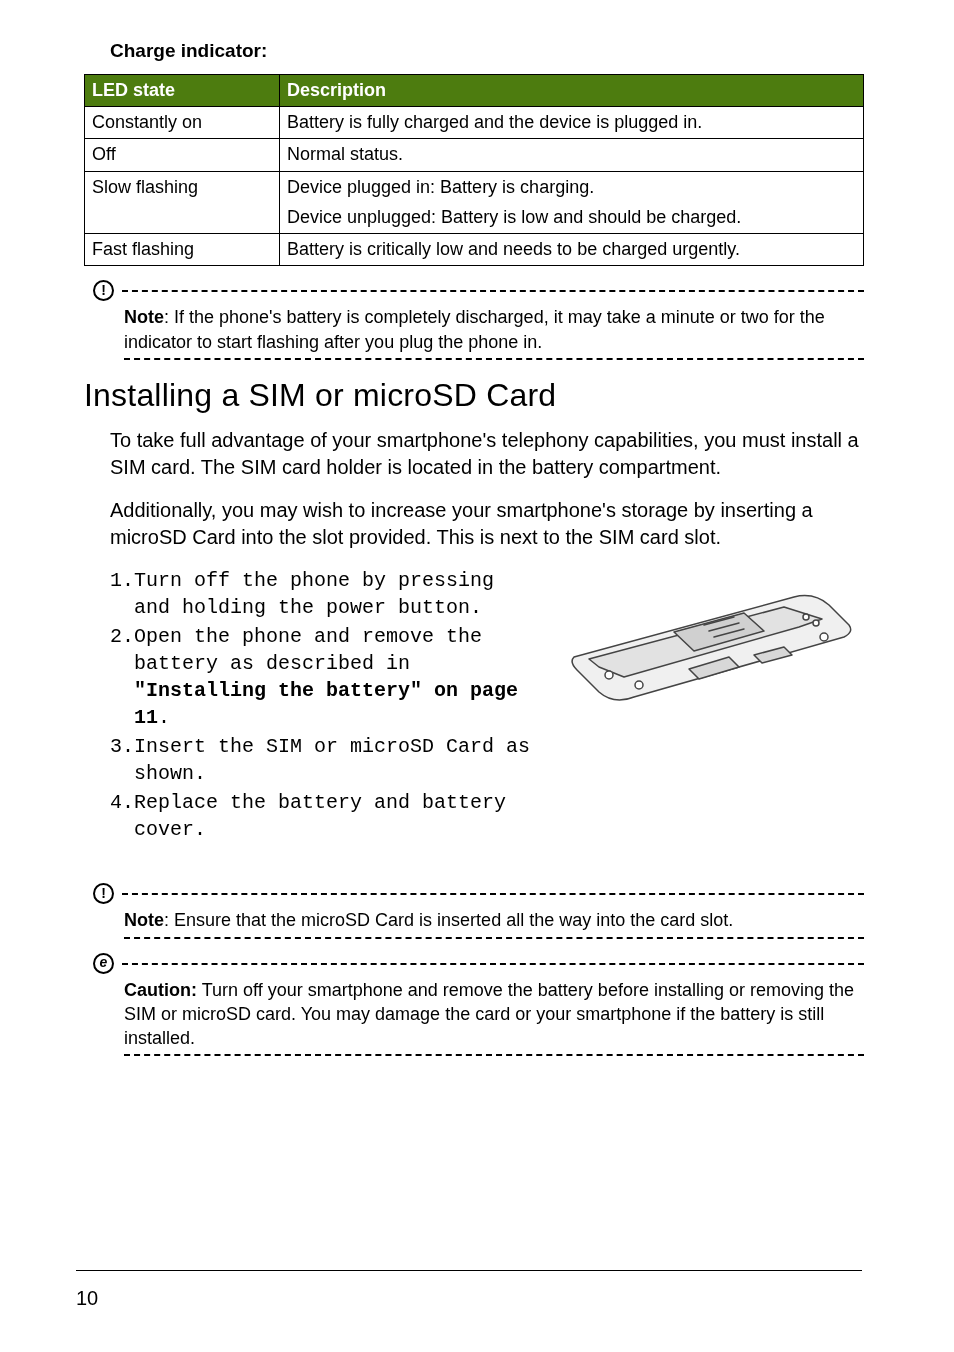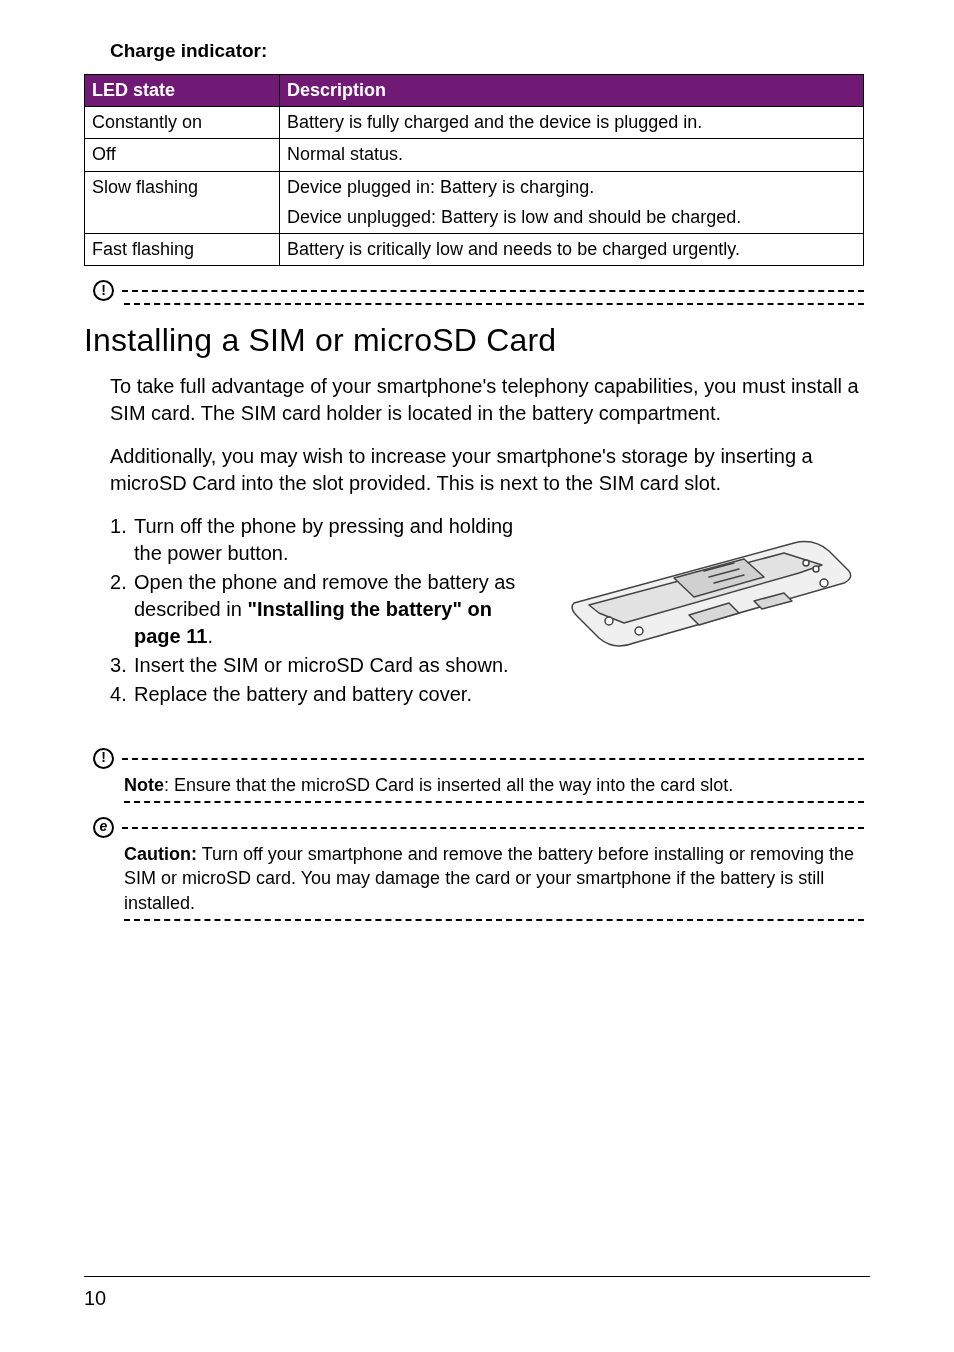--- a/index.html
+++ b/index.html
@@ -29,21 +29,21 @@
     font-size: 18px;
     margin-top: 2px;
   }
   table.led th, table.led td {
     border: 1px solid #000;
     padding: 3px 7px 4px 7px;
     text-align: left;
     vertical-align: top;
   }
   table.led th {
-    background: #701a75;
+    background: #4d7c0f;
     color: #fff;
     font-weight: 700;
   }
   table.led th:first-child { width: 180px; }
   table.led td p {
     margin: 0 0 6px 0;
   }
   table.led td p:last-child { margin-bottom: 0; }
 
   .callout {
@@ -113,37 +113,38 @@
     content: counter(step) ".";
     position: absolute;
     left: 0;
     top: 0;
   }
   .cols {
     display: grid;
     grid-template-columns: 1fr 320px;
     gap: 10px;
     align-items: start;
+    font-family: Liberation Mono, monospace;
   }
   .cross-ref { font-weight: 700; }
 
   .sim-diagram {
     margin-top: 10px;
     display:flex;
     justify-content:center;
   }
   .sim-diagram svg { width: 300px; height: 130px; }
 
   .page-num {
     position: absolute;
-    left: 84px;
+    left: 76px;
     bottom: 40px;
     font-size: 20px;
     border-top: 1px solid #000;
-    padding-top: 8px;
+    padding-top: 14px;
     width: 786px;
   }
 </style>
 </head>
 <body>
 
 <div class="page">
 
   <div class="subhead">Charge indicator:</div>
 
@@ -180,20 +181,23 @@
           <p>Battery is critically low and needs to be charged urgently.</p>
         </td>
       </tr>
     </tbody>
   </table>
 
   <div class="callout">
     <div class="callout-row">
       <div class="icon-circle">!</div>
       <div class="dashed-line"></div>
+    </div>
+    <div class="callout-body">
+      <span class="lead">Note</span><span>: If the phone's battery is completely discharged, it may take a minute or two for the indicator to start flashing after you plug the phone in.</span>
     </div>
     <div class="dashed-bottom"></div>
   </div>
 
   <h1 class="sectionTitle">Installing a SIM or microSD Card</h1>
 
   <p class="body">To take full advantage of your smartphone's telephony capabilities, you must install a SIM card. The SIM card holder is located in the battery compartment.</p>
   <p class="body">Additionally, you may wish to increase your smartphone's storage by inserting a microSD Card into the slot provided. This is next to the SIM card slot.</p>
 
   <div class="cols">

